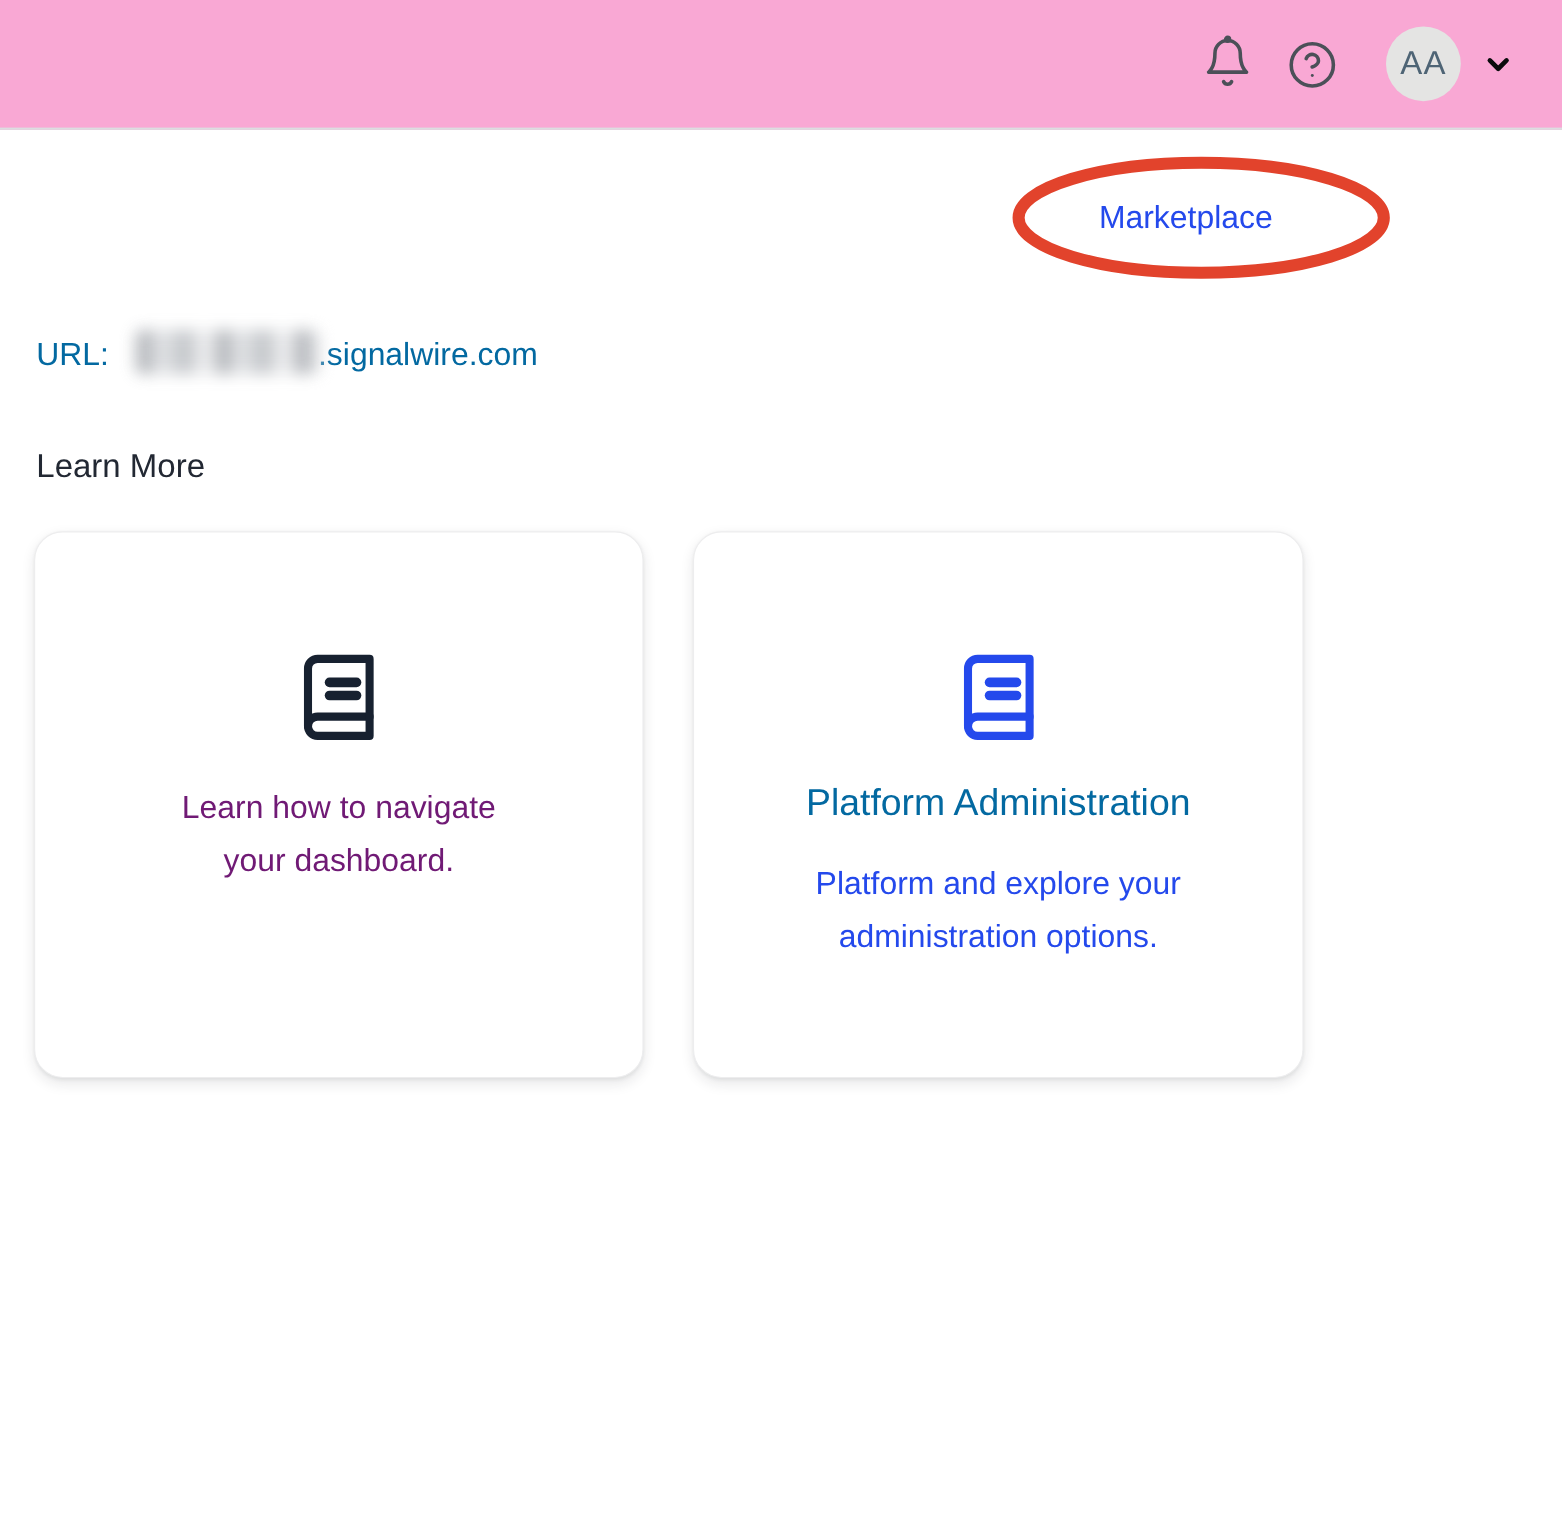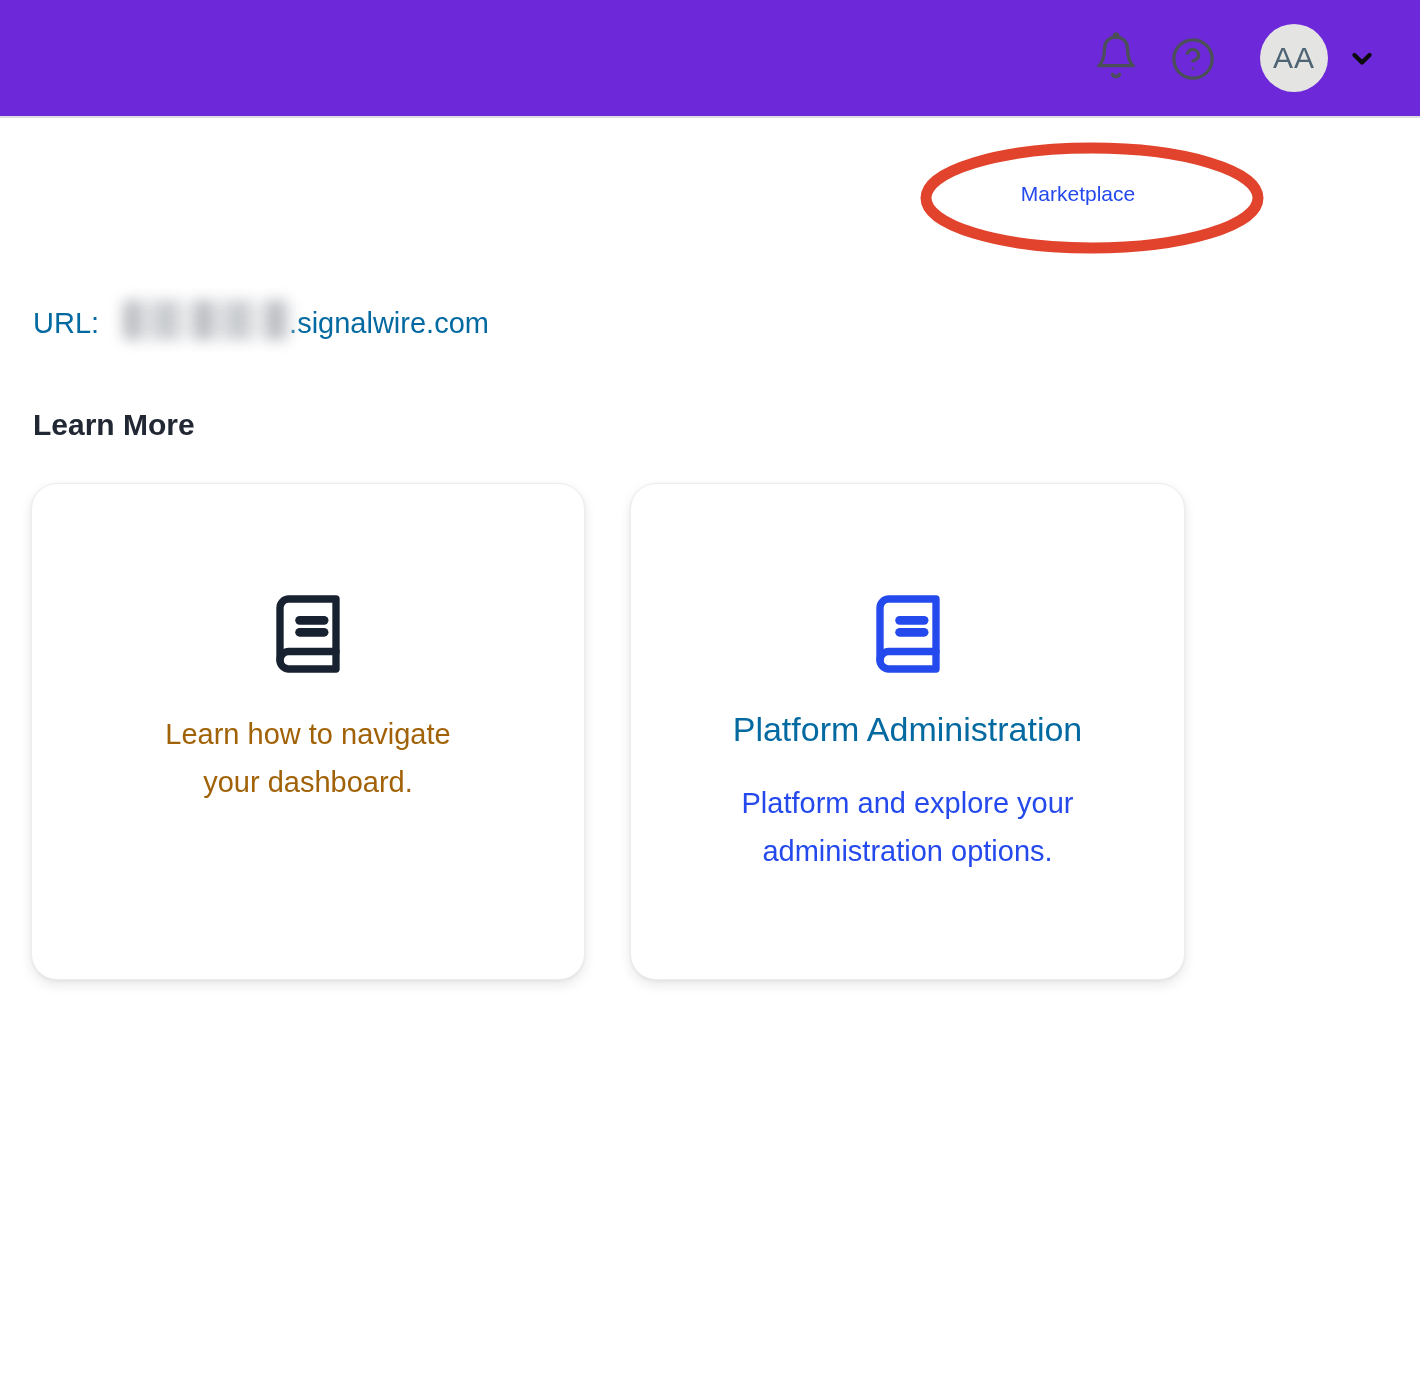--- a/index.html
+++ b/index.html
@@ -7,42 +7,42 @@
     position:relative;
     width:1420px;height:1378px;
     background:#ffffff;
     font-family:"Liberation Sans", sans-serif;
     color:#1b2430;
     overflow:hidden;
   }
   
   .topbar{
     position:absolute;left:0;top:0;width:1420px;height:118px;
-    background:#6d28d9;border-bottom:2px solid #dcdde0;
+    background:#f9a8d4;border-bottom:2px solid #dcdde0;
     box-sizing:border-box;
   }
   .iconbtn{
     position:absolute;background:none;border:none;padding:0;margin:0;cursor:pointer;
     color:#4b5058;line-height:0;
   }
   .bell-btn{left:1093px;top:31px;width:46px;height:50px;}
   .help-btn{left:1170px;top:36px;width:46px;height:46px;}
   .avatar{
     position:absolute;left:1260px;top:24px;width:68px;height:68px;border-radius:50%;
     background:#e4e4e3;display:flex;align-items:center;justify-content:center;
     cursor:pointer;
   }
   .avatar span{
     font-size:30px;color:#4e6475;letter-spacing:1px;
   }
   .chev-btn{left:1342px;top:42px;width:40px;height:34px;color:#0b0b0c;}
   
   .marketplace{
     position:absolute;left:922px;top:182px;width:312px;
-    text-align:center;font-size:21px;color:#2449ec;text-decoration:none;cursor:pointer;
+    text-align:center;font-size:29px;color:#2449ec;text-decoration:none;cursor:pointer;
   }
   .annotation{
     position:absolute;left:918px;top:140px;width:348px;height:118px;
     pointer-events:none;
   }
   
   .url-row{
     position:absolute;left:33px;top:296px;height:44px;
     display:flex;align-items:flex-end;font-size:29px;color:#0369a1;
   }
@@ -52,42 +52,42 @@
     background:
       repeating-linear-gradient(90deg,#aeb1b6 0 16px,#d9dbde 16px 34px,#bfc2c6 34px 54px,#e7e8ea 54px 72px),
       linear-gradient(#cfd1d4,#cfd1d4);
     filter:blur(7px);
     opacity:.85;
   }
   .url-row .domain{margin-left:-2px;}
   
   .learn-more{
     position:absolute;left:33px;top:408px;margin:0;
-    font-size:30px;font-weight:700;color:#222833;
+    font-size:30px;font-weight:400;color:#222833;
   }
   
   .card{
     position:absolute;background:#ffffff;border:1px solid #ededee;border-radius:26px;
     box-shadow:0 5px 12px rgba(25,31,40,0.10), 0 1px 3px rgba(25,31,40,0.06);
     box-sizing:border-box;text-align:center;cursor:pointer;
   }
   .card-guide{left:31px;top:483px;width:554px;height:497px;}
   .card-admin{left:630px;top:483px;width:555px;height:497px;color:#2449ec;}
   .card-api{left:31px;top:1028px;width:1154px;height:224px;}
   .card .book{
     display:inline-block;margin-top:108px;width:84px;height:84px;line-height:0;
   }
   .card-guide .book{color:#172130;}
   .card-admin .book{color:#2449ec;}
   .card-title{
     margin:30px 0 0 0;font-size:34px;font-weight:400;color:#1b2430;
   }
   .card-admin .card-title{color:#0369a1;}
   .card-sub{
-    margin:30px auto 0 auto;font-size:29px;line-height:48px;color:#a16207;
+    margin:30px auto 0 auto;font-size:29px;line-height:48px;color:#701a75;
   }
   .card-guide .card-sub{max-width:336px;}
   .card-admin .card-sub{max-width:396px;color:#2449ec;}
   .card-api .card-title{margin-top:55px;}
   .card-api .card-sub{margin-top:28px;max-width:1000px;}
 </style>
 </head>
 <body>
 
 <div class="page">

